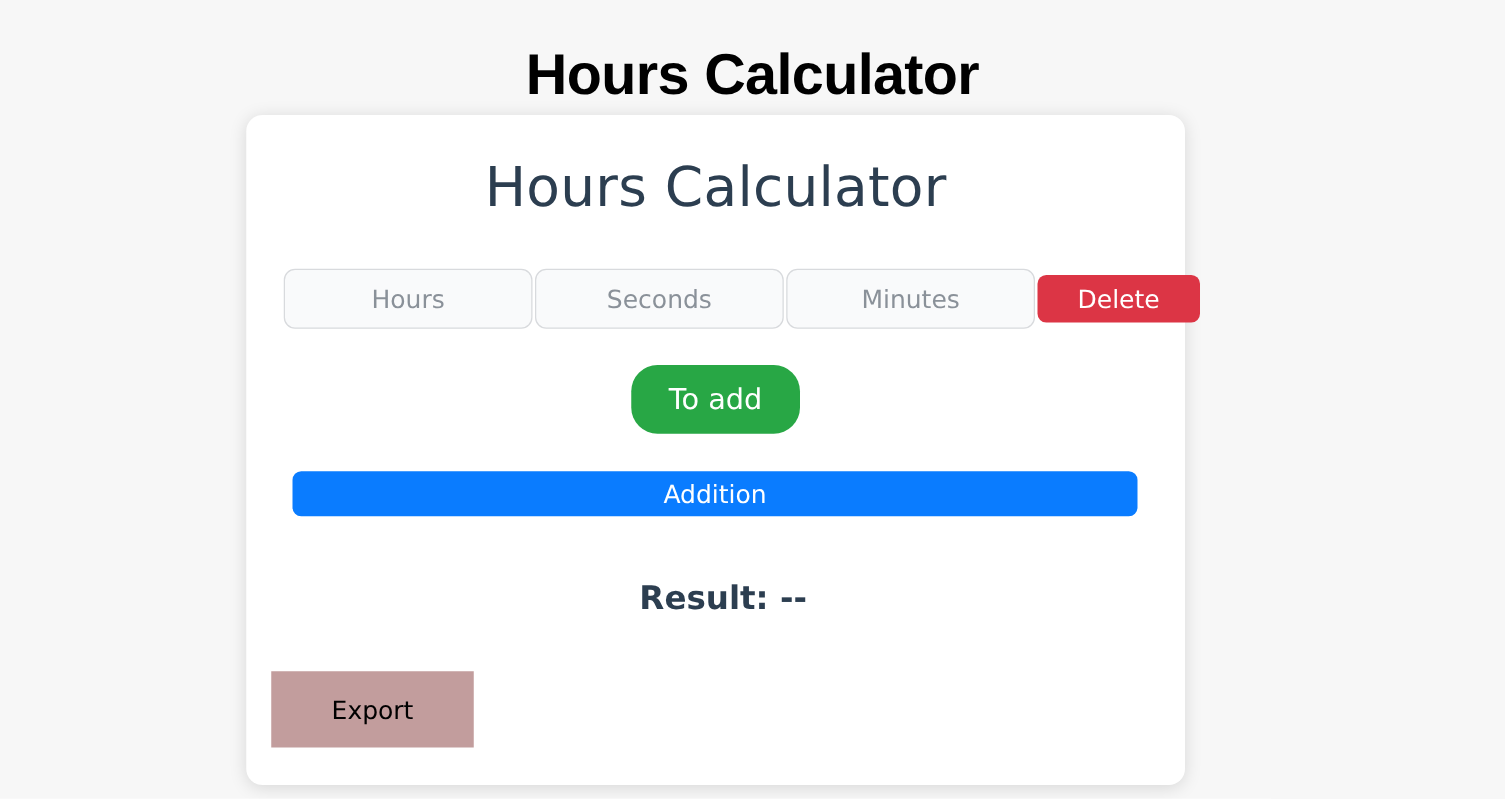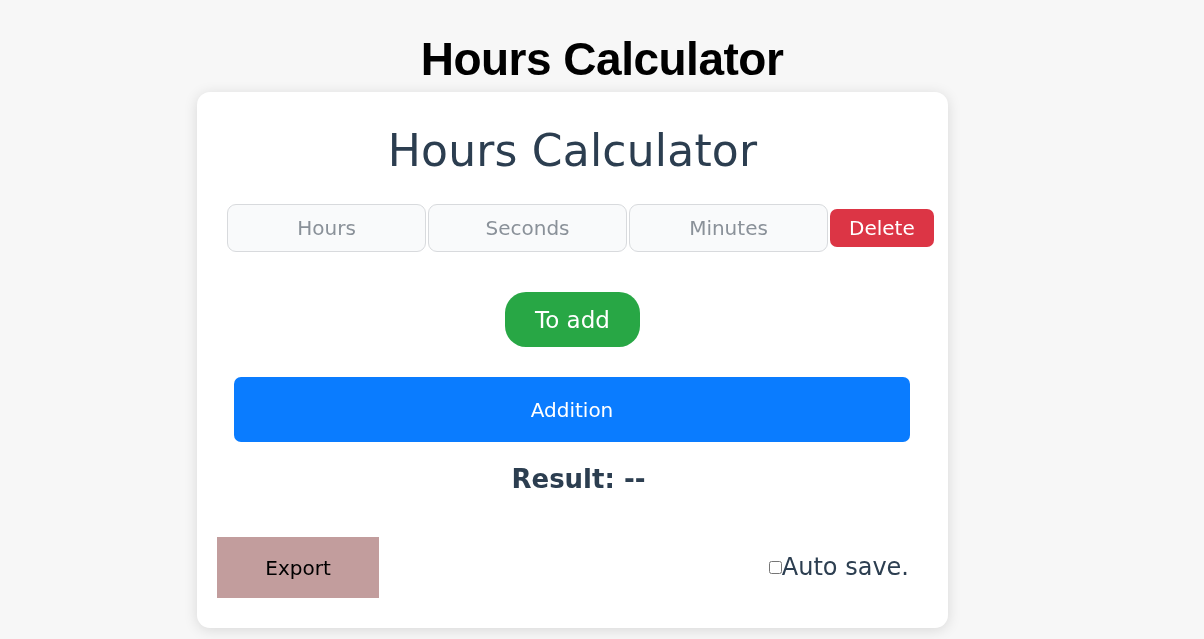--- a/index.html
+++ b/index.html
@@ -59,21 +59,21 @@
     font-weight: 400;
     color: #2c3e50;
     font-family: "DejaVu Sans", sans-serif;
     letter-spacing: 0.2px;
   }
 
   
   .input-row {
     position: absolute;
     left: 30px;
-    top: 112px;
+    top: 123px;
     width: 692px;
     height: 48px;
     display: flex;
     align-items: flex-start;
   }
   .time-input {
     width: 199px;
     height: 48px;
     border: 1px solid #d8dadd;
     border-radius: 9px;
@@ -88,21 +88,21 @@
   }
   .time-input::placeholder {
     color: #8a9199;
     font-family: "DejaVu Sans", sans-serif;
     font-size: 20px;
   }
   .delete-btn {
     margin-left: 0px;
     margin-top: 5px;
     height: 38px;
-    padding: 0 19px;
+    padding: 0 32px;
     background: #dc3545;
     color: #ffffff;
     border: none;
     border-radius: 7px;
     font-size: 20px;
     font-family: "DejaVu Sans", sans-serif;
     cursor: pointer;
     line-height: 38px;
   }
 
@@ -127,21 +127,21 @@
     position: absolute;
     left: 37px;
     top: 285px;
     width: 676px;
     height: 49px;
     display: flex;
     gap: 13px;
   }
   .op-btn {
     flex: 1;
-    height: 65px;
+    height: 36px;
     background: #0a7cff;
     color: #ffffff;
     border: none;
     border-radius: 7px;
     font-size: 20px;
     font-family: "DejaVu Sans", sans-serif;
     cursor: pointer;
   }
 
   
@@ -226,20 +226,16 @@
 
     <div class="op-row">
       <button class="op-btn">Addition</button>
     </div>
 
     <div class="result">Result: --</div>
 
     <div class="footer-row">
       <button class="export-btn">Export</button>
 
-      <label class="autosave-wrap">
-        <input class="autosave-box" type="checkbox" style="">
-        <span class="autosave-label">Auto save.</span>
-      </label>
     </div>
 
   </div>
 </div>
 
 </body></html>

